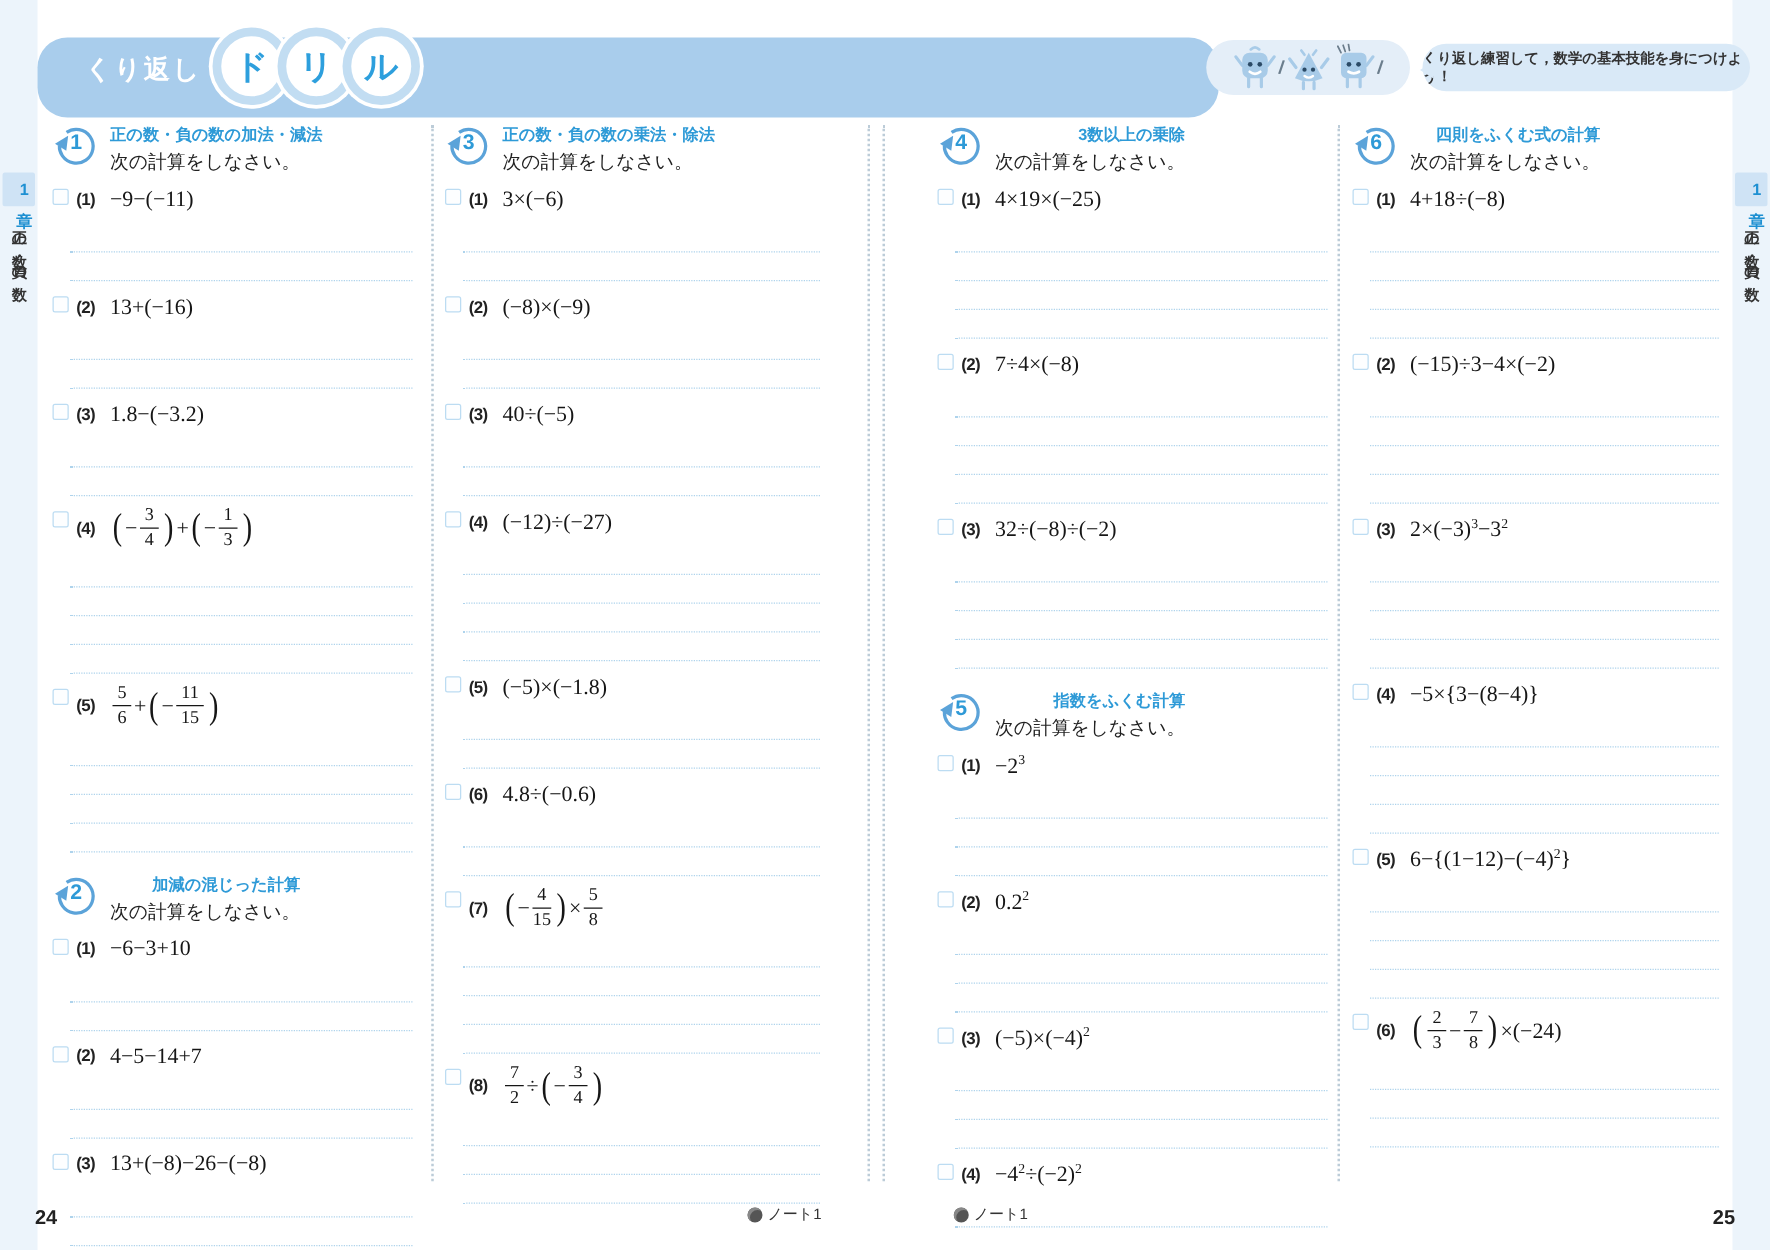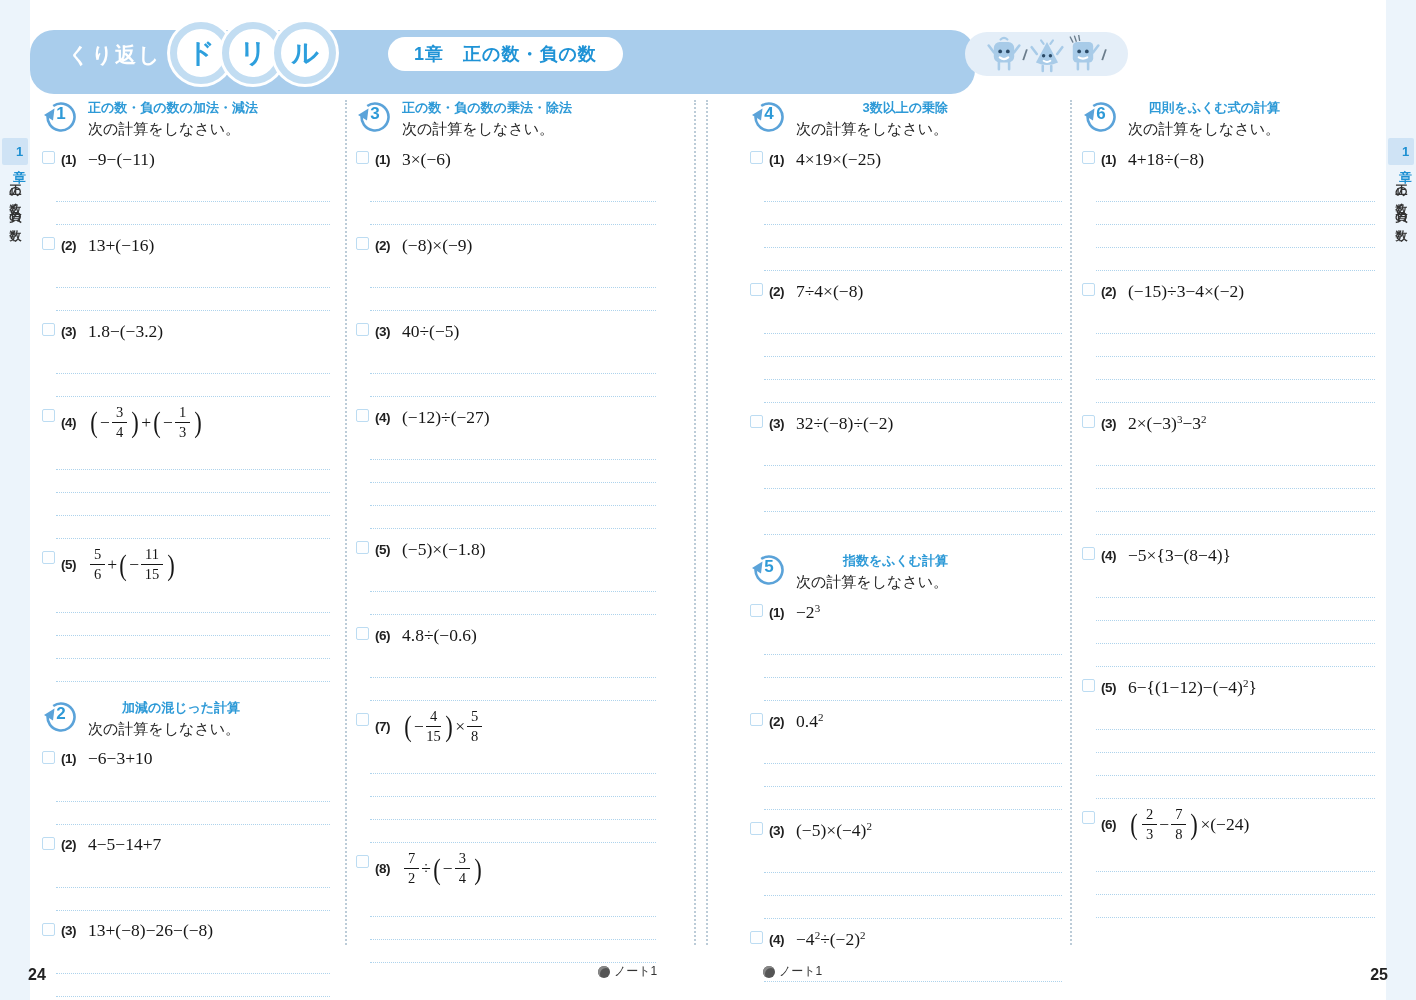--- a/index.html
+++ b/index.html
@@ -84,21 +84,20 @@
     </div>
   </div>
 
   <div class="band">
     <span class="band-label">くり返し</span>
     <span class="logo">
         <span class="logo-circle">ド</span>
         <span class="logo-circle">リ</span>
         <span class="logo-circle">ル</span>
       </span>
-    <span class="chapter-pill">1章　正の数・負の数</span>
   </div>
   <div class="mascot-panel">
     <svg class="mascot" viewBox="0 0 40 44">
       <path d="M8 20 L2 12" stroke="#a8cbe8" stroke-width="3" fill="none" stroke-linecap="round"></path>
       <path d="M32 20 L38 12" stroke="#a8cbe8" stroke-width="3" fill="none" stroke-linecap="round"></path>
       <rect x="8" y="8" width="24" height="24" rx="7" fill="#a8cbe8"></rect>
       <path d="M16 5 Q20 1 24 5" stroke="#a8cbe8" stroke-width="2.5" fill="none" stroke-linecap="round"></path>
       <circle cx="15.5" cy="19" r="2.2" fill="#2b4a66"></circle>
         <circle cx="24.5" cy="19" r="2.2" fill="#2b4a66"></circle>
       <path d="M15 26 Q20 30 25 26" stroke="#fff" stroke-width="2.5" fill="none" stroke-linecap="round"></path>
@@ -119,20 +118,23 @@
       <path d="M5 2 L8 8 M10 1 L12 7 M15 0 L16 6" stroke="#6b7d8c" stroke-width="1.6" stroke-linecap="round"></path>
       <path d="M32 20 L38 12" stroke="#a8cbe8" stroke-width="3" fill="none" stroke-linecap="round"></path>
       <rect x="8" y="8" width="24" height="24" rx="5" fill="#a8cbe8"></rect>
       <circle cx="15.5" cy="19" r="2.2" fill="#2b4a66"></circle>
         <circle cx="24.5" cy="19" r="2.2" fill="#2b4a66"></circle>
       <path d="M15 26 Q20 29 25 26" stroke="#fff" stroke-width="2.5" fill="none" stroke-linecap="round"></path>
       <path d="M14 32 L14 40 M26 32 L26 40" stroke="#a8cbe8" stroke-width="3" stroke-linecap="round"></path>
     </svg>
     <span class="slash">/</span>
   </div>
+  <div class="bubble">
+    <span class="bubble-text">くり返し練習して，数学の基本技能を身につけよう！</span>
+  </div>
 
   <div class="col col1">
       <div class="sec">
         <div class="sec-head">
           <span class="sec-badge">
             <svg width="38" height="38" viewBox="0 0 38 38">
               <circle cx="19" cy="19" r="13.5" fill="none" stroke="#5ba3d9" stroke-width="2.6" stroke-dasharray="72 13" transform="rotate(-125 19 19)"></circle>
               <polygon points="2,17 12.5,10.5 11,22.5" fill="#5ba3d9"></polygon>
             </svg>
             <span class="sec-num">1</span>
@@ -487,21 +489,21 @@
         </div>
         <div class="lines">
           <div class="ln"></div>
           <div class="ln"></div>
           <div class="ln"></div>
         </div>
         <div class="prob">
           <span class="chk"></span>
           <span class="pnum">(2)</span>
           <span class="expr">
-            <span class="t">0.4</span>
+            <span class="t">0.2</span>
             <sup>2</sup>
           </span>
         </div>
         <div class="lines">
           <div class="ln"></div>
           <div class="ln"></div>
           <div class="ln"></div>
         </div>
         <div class="prob">
           <span class="chk"></span>

